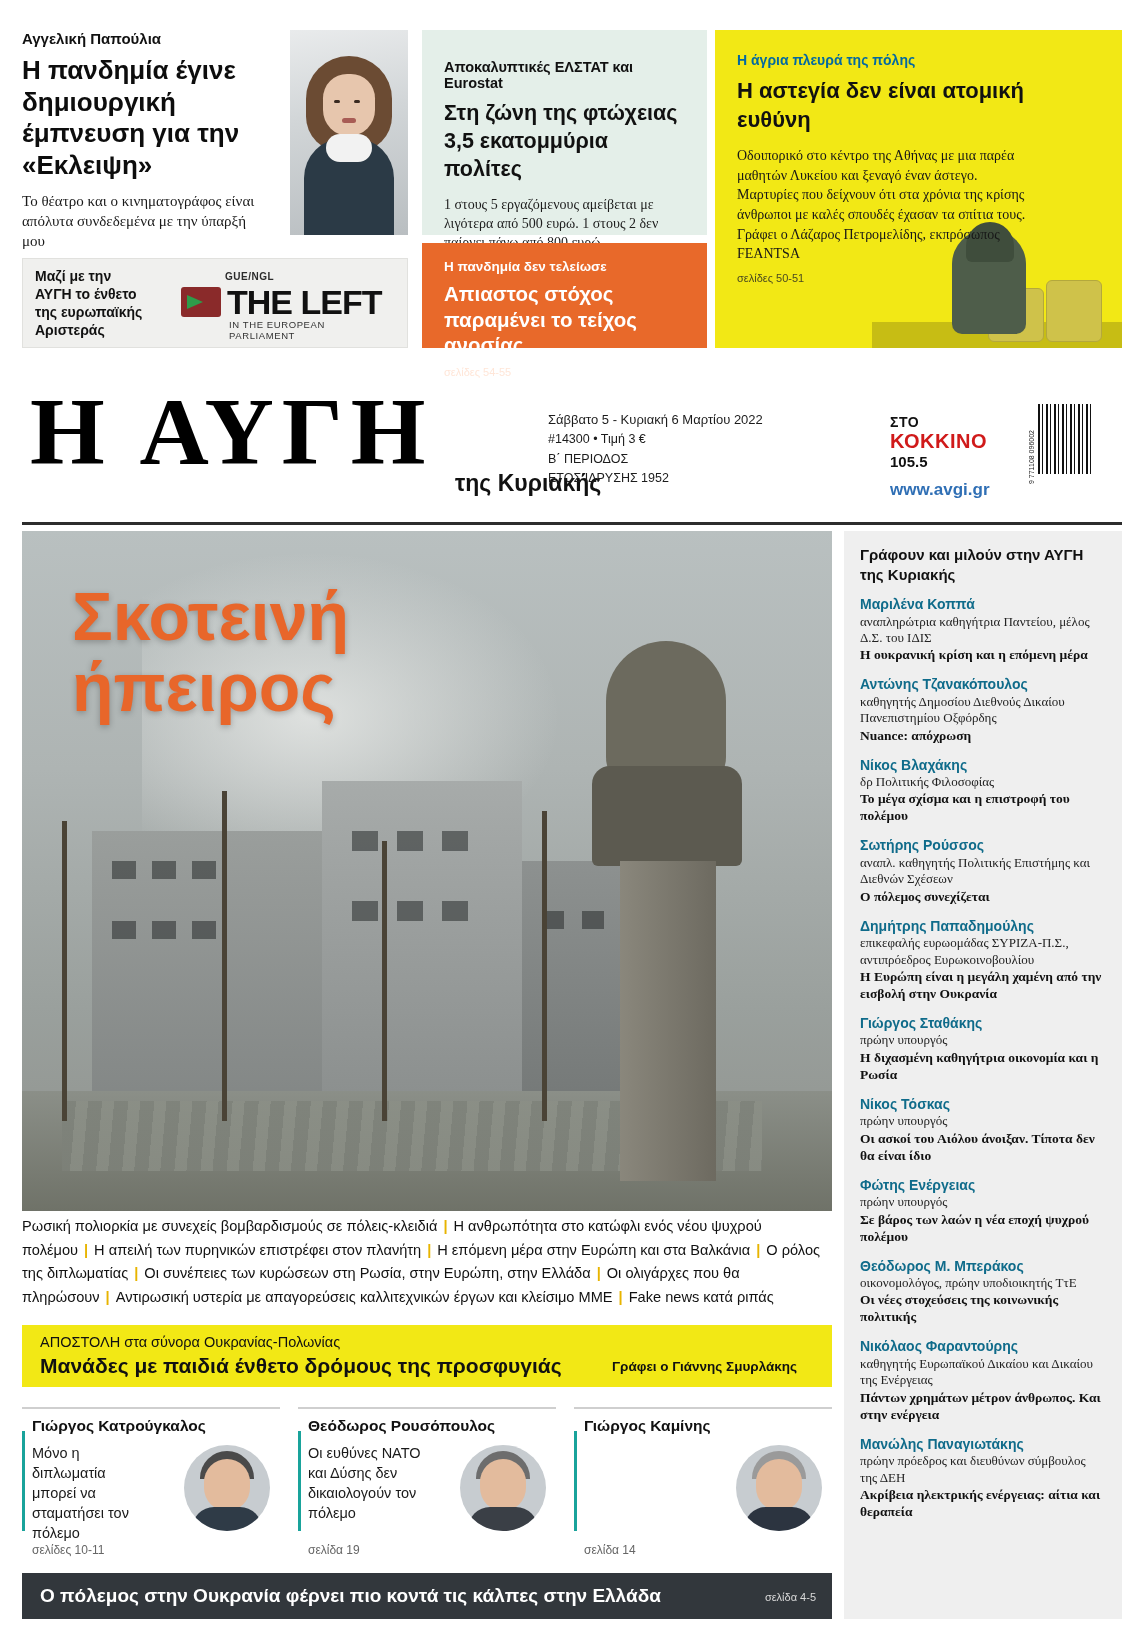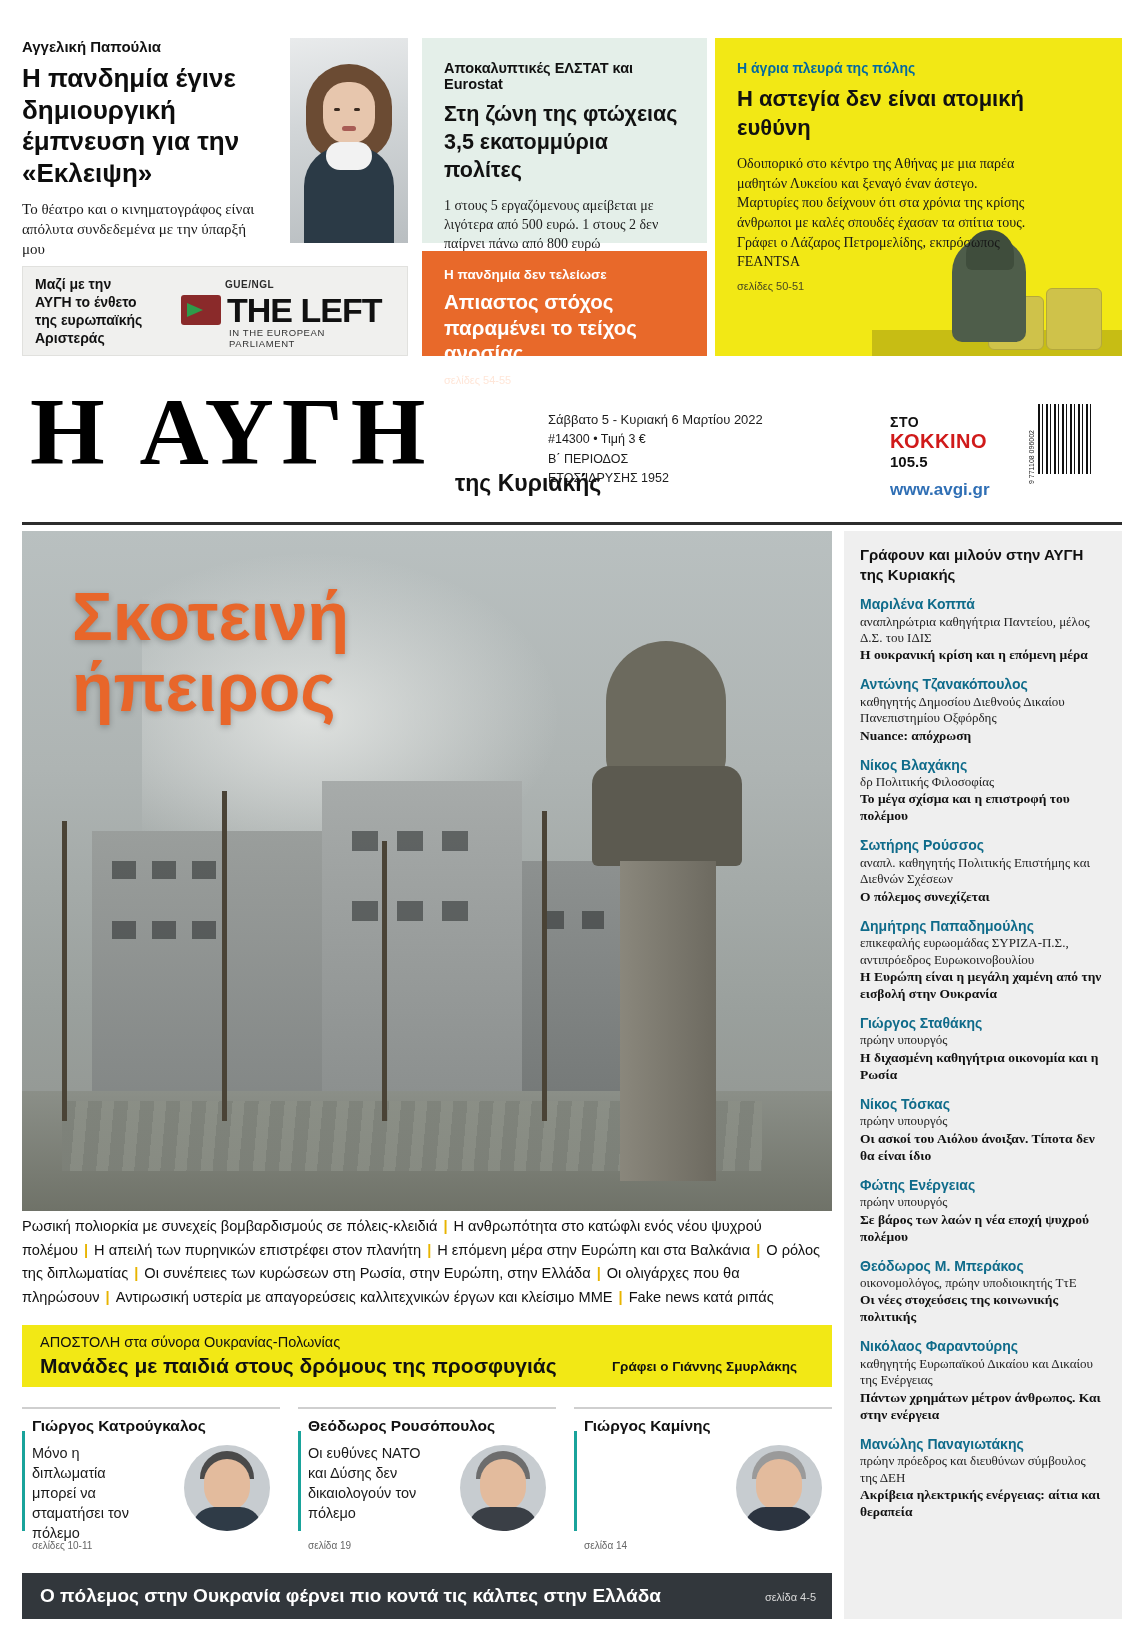--- a/index.html
+++ b/index.html
@@ -4,21 +4,21 @@
 <style>
   html,body{margin:0;padding:0;}
   body{
     width:1141px;height:1652px;background:#ffffff;
     font-family:"Liberation Serif", serif;
     color:#000;overflow:hidden;position:relative;
   }
   .page{position:relative;width:1141px;height:1652px;}
 
   
-  .topstrip{position:absolute;left:22px;top:38px;width:1100px;height:318px;}
+  .topstrip{position:absolute;left:22px;top:30px;width:1100px;height:318px;}
 
   .tb-left{position:absolute;left:0;top:0;width:386px;height:220px;}
   .tb-left .byline{font-family:"Liberation Sans",sans-serif;font-weight:bold;font-size:15px;color:#111;margin:0 0 8px 0;}
   .tb-left h2{font-family:"Liberation Sans",sans-serif;font-size:26px;line-height:1.22;margin:0;font-weight:bold;color:#0d0d0d;width:268px;}
   .tb-left .dek{font-family:"Liberation Serif",serif;font-size:15px;line-height:1.33;margin-top:10px;width:250px;color:#1a1a1a;}
   .tb-left .pages{font-family:"Liberation Sans",sans-serif;font-size:11px;color:#555;margin-top:6px;}
   .portrait{position:absolute;right:0;top:0;width:118px;height:205px;overflow:hidden;background:#dfe2e4;}
   .portrait .bg{position:absolute;inset:0;background:linear-gradient(170deg,#e9ebec 0%,#d2d6d8 40%,#b9bec1 100%);}
   .portrait .hair{position:absolute;left:16px;top:26px;width:86px;height:96px;border-radius:46px 46px 38px 38px;background:#6b4b33;}
   .portrait .face{position:absolute;left:33px;top:44px;width:52px;height:62px;border-radius:26px 26px 28px 28px;background:#e7c6ad;}
@@ -30,21 +30,21 @@
   .theleft{position:absolute;left:0;top:228px;width:386px;height:90px;background:#f0f0ee;border:1px solid #e1e1de;box-sizing:border-box;}
   .theleft .txt{position:absolute;left:12px;top:9px;width:110px;font-family:"Liberation Sans",sans-serif;font-weight:bold;font-size:14px;line-height:1.28;color:#111;}
   .theleft .logo{position:absolute;left:158px;top:12px;width:210px;height:62px;}
   .theleft .gue{position:absolute;left:44px;top:0;font-family:"Liberation Sans",sans-serif;font-size:10px;font-weight:bold;color:#2b2b2b;letter-spacing:.5px;}
   .theleft .flag{position:absolute;left:0;top:16px;width:40px;height:30px;background:#8a2a2a;border-radius:3px;}
   .theleft .flag:after{content:"";position:absolute;left:6px;top:8px;width:0;height:0;border-left:16px solid #2e9c4a;border-top:7px solid transparent;border-bottom:7px solid transparent;}
   .theleft .big{position:absolute;left:46px;top:12px;font-family:"Liberation Sans",sans-serif;font-weight:bold;font-size:34px;letter-spacing:-1px;color:#111;}
   .theleft .sub{position:absolute;left:48px;top:48px;font-family:"Liberation Sans",sans-serif;font-size:9.5px;letter-spacing:.6px;color:#333;}
 
   .tb-mid-top{position:absolute;left:400px;top:0;width:285px;height:205px;background:#e4efe9;}
-  .tb-mid-top .inner{padding:22px 18px 0 22px;}
+  .tb-mid-top .inner{padding:29px 18px 0 22px;}
   .tb-mid-top .kicker{font-family:"Liberation Sans",sans-serif;font-weight:bold;font-size:14.5px;color:#111;margin-bottom:9px;}
   .tb-mid-top h3{font-family:"Liberation Sans",sans-serif;font-weight:bold;font-size:21.5px;line-height:1.3;margin:0;color:#111;}
   .tb-mid-top .dek{font-family:"Liberation Serif",serif;font-size:14px;line-height:1.35;margin-top:12px;color:#1d1d1d;}
   .tb-mid-top .pages{font-family:"Liberation Sans",sans-serif;font-size:11px;color:#4c4c4c;margin-top:10px;}
 
   .tb-mid-bot{position:absolute;left:400px;top:213px;width:285px;height:105px;background:#e8692a;}
   .tb-mid-bot .inner{padding:16px 16px 0 22px;}
   .tb-mid-bot .kicker{font-family:"Liberation Sans",sans-serif;font-weight:bold;font-size:13.5px;color:#fff;margin-bottom:7px;}
   .tb-mid-bot h3{font-family:"Liberation Sans",sans-serif;font-weight:bold;font-size:20.5px;line-height:1.25;margin:0;color:#fff;}
   .tb-mid-bot .pages{font-family:"Liberation Sans",sans-serif;font-size:11px;color:#ffe6d8;margin-top:8px;}
@@ -101,21 +101,21 @@
   .dispatch{position:absolute;left:0;top:800px;width:810px;height:62px;background:#f2e815;}
   .dispatch .k{position:absolute;left:18px;top:9px;font-family:"Liberation Sans",sans-serif;font-size:14.5px;color:#111;}
   .dispatch .t{position:absolute;left:18px;top:29px;font-family:"Liberation Sans",sans-serif;font-weight:bold;font-size:21px;color:#111;}
   .dispatch .by{position:absolute;left:590px;top:34px;font-family:"Liberation Sans",sans-serif;font-weight:bold;font-size:13.5px;color:#111;}
 
   .trio{position:absolute;left:0;top:882px;width:810px;height:150px;}
   .tcol{position:absolute;top:0;width:258px;height:150px;border-top:2px solid #cfcfcf;padding-top:8px;}
   .tcol .accent{position:absolute;left:0;top:22px;width:3px;height:100px;background:#19a39b;}
   .tcol h4{font-family:"Liberation Sans",sans-serif;font-weight:bold;font-size:15.5px;margin:0 0 8px 10px;color:#111;}
   .tcol p{font-family:"Liberation Sans",sans-serif;font-size:14.5px;line-height:1.38;margin:0 0 0 10px;width:118px;color:#1a1a1a;}
-  .tcol .pg{font-family:"Liberation Sans",sans-serif;font-size:10px;color:#666;position:absolute;left:10px;bottom:16px;margin-top:27px;}
+  .tcol .pg{font-family:"Liberation Sans",sans-serif;font-size:12px;color:#666;position:absolute;left:10px;bottom:10px;margin-top:27px;}
   .face-circ{position:absolute;right:10px;top:36px;width:86px;height:86px;border-radius:50%;overflow:hidden;background:#c7ccd0;}
   .face-circ .sk{position:absolute;left:20px;top:14px;width:46px;height:52px;border-radius:23px;background:#e3bb9d;}
   .face-circ .hr{position:absolute;left:16px;top:6px;width:54px;height:28px;border-radius:27px 27px 0 0;background:#4a4a4a;}
   .face-circ .bd{position:absolute;left:8px;top:62px;width:70px;height:34px;border-radius:22px 22px 0 0;background:#2f3b47;}
 
   .banner{position:absolute;left:0;top:1048px;width:810px;height:46px;background:#32373c;}
   .banner .t{position:absolute;left:18px;top:12px;font-family:"Liberation Sans",sans-serif;font-weight:bold;font-size:19px;color:#fff;}
   .banner .pg{position:absolute;right:16px;top:18px;font-family:"Liberation Sans",sans-serif;font-size:11px;color:#d9d9d9;}
 
   
@@ -250,21 +250,21 @@
       <div class="headline">
         <div>Σκοτεινή</div>
         <div>ήπειρος</div>
       </div>
     </div>
 
     <div class="bullets"><span>Ρωσική πολιορκία με συνεχείς βομβαρδισμούς σε πόλεις-κλειδιά</span><span class="sep">|</span><span>Η ανθρωπότητα στο κατώφλι ενός νέου ψυχρού πολέμου</span><span class="sep">|</span><span>Η απειλή των πυρηνικών επιστρέφει στον πλανήτη</span><span class="sep">|</span><span>Η επόμενη μέρα στην Ευρώπη και στα Βαλκάνια</span><span class="sep">|</span><span>Ο ρόλος της διπλωματίας</span><span class="sep">|</span><span>Οι συνέπειες των κυρώσεων στη Ρωσία, στην Ευρώπη, στην Ελλάδα</span><span class="sep">|</span><span>Οι ολιγάρχες που θα πληρώσουν</span><span class="sep">|</span><span>Αντιρωσική υστερία με απαγορεύσεις καλλιτεχνικών έργων και κλείσιμο ΜΜΕ</span><span class="sep">|</span><span>Fake news κατά ριπάς</span></div>
 
     <div class="dispatch">
       <div class="k">ΑΠΟΣΤΟΛΗ στα σύνορα Ουκρανίας-Πολωνίας</div>
-      <div class="t">Μανάδες με παιδιά στους δρόμους της προσφυγιάς</div>
+      <div class="t">Μανάδες με παιδιά ένθετο δρόμους της προσφυγιάς</div>
       <div class="by">Γράφει ο Γιάννης Σμυρλάκης</div>
     </div>
 
     <div class="trio">
       <div class="tcol" style="left:0">
         <div class="accent"></div>
         <h4>Γιώργος Κατρούγκαλος</h4>
         <p>Μόνο η διπλωματία μπορεί να σταματήσει τον πόλεμο</p>
         <div class="pg">σελίδες 10-11</div>
         <div class="face-circ">

